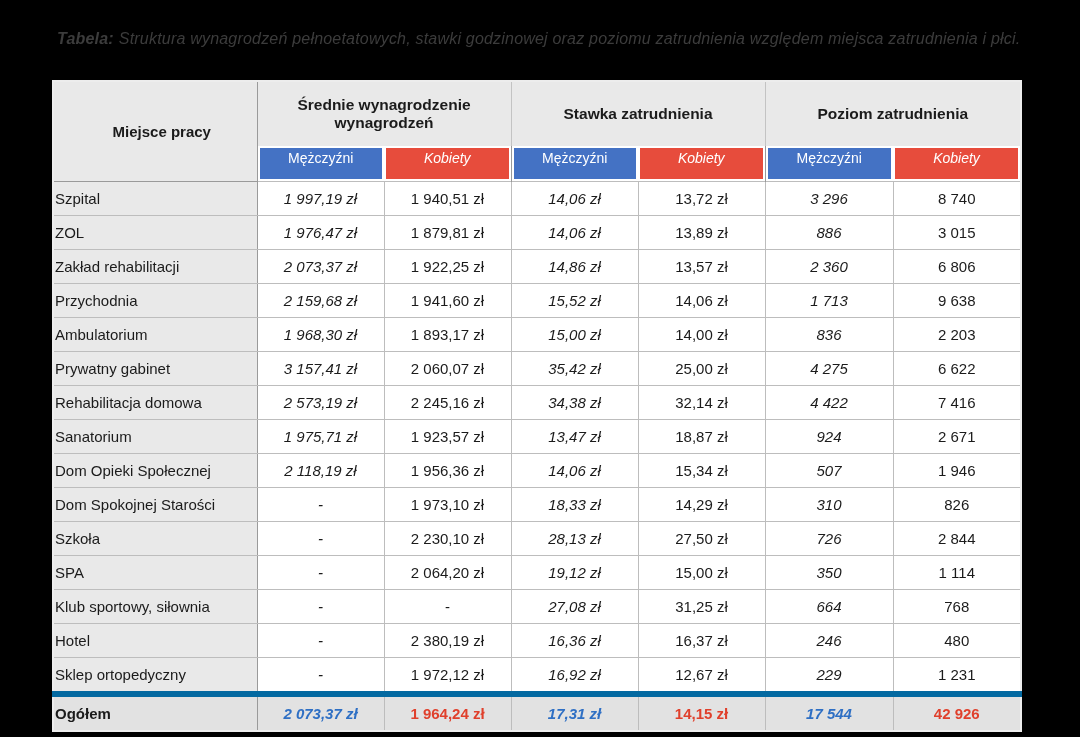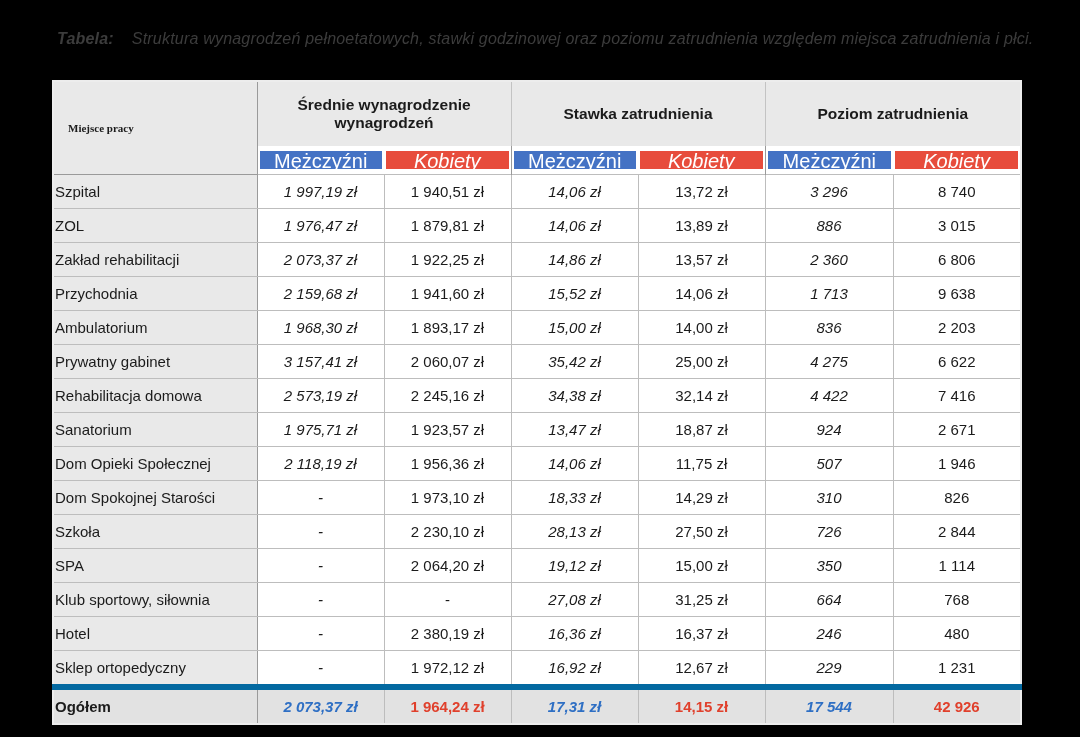--- a/index.html
+++ b/index.html
@@ -12,44 +12,43 @@
   body{
     width:1080px;height:737px;background:var(--page_bg);
     font-family:"Liberation Sans","DejaVu Sans",sans-serif;
     overflow:hidden;position:relative;
   }
   .caption{
     position:absolute;left:57px;top:30px;width:990px;
     font-size:16px;font-style:italic;color:var(--caption_color);
     letter-spacing:.2px;white-space:nowrap;
   }
-  .caption .cap-label{font-weight:bold;margin-right:18px;}
+  .caption .cap-label{font-weight:bold;margin-right:5px;}
   .table-wrap{position:absolute;left:52px;top:80px;}
   table{
     border-collapse:collapse;table-layout:fixed;width:970px;
     background:#ffffff;border:2px solid #ededed;
     font-size:15px;color:#1b1b1b;
   }
   th,td{border:1px solid #c3c3c3;overflow:hidden;white-space:nowrap;}
   th.corner{
-    background:var(--table_header_bg);text-align:left;padding-left:14px;
-    font-weight:bold;font-size:11px;border-right:1px solid #9a9a9a;
+    background:var(--table_header_bg);text-align:center;padding-left:14px;
+    font-weight:bold;font-size:15px;border-right:1px solid #9a9a9a;
     border-bottom:1px solid #9a9a9a;
-    font-family:Liberation Serif, serif;
   }
   th.group{
     background:var(--table_header_bg);height:64px;font-weight:bold;
     font-size:15.5px;text-align:center;padding:0 18px;white-space:normal;
     border-left:1px solid #9a9a9a;border-bottom:0;
   }
   tr.subhead th{background:#ffffff;padding:2px 2px;border:0;height:24px;}
   tr.subhead th.gstart{border-left:1px solid #9a9a9a;}
   .bar{
-    height:18px;line-height:21px;text-align:center;color:#ffffff;
-    font-size:20px;font-weight:normal;
+    height:31px;line-height:21px;text-align:center;color:#ffffff;
+    font-size:14px;font-weight:normal;
   }
   .bar.male{background:var(--header_male);}
   .bar.female{background:var(--header_female);font-style:italic;}
   tbody td{height:31px;border-color:#bdbdbd;}
   td.label{
     background:var(--table_header_bg);text-align:left;
     border-right:1px solid #9a9a9a;
   }
   td.val{text-align:center;background:#ffffff;}
   td.val.gstart{border-left:1px solid #9a9a9a;font-style:italic;}
@@ -174,21 +173,21 @@
           <td class="val male gstart">13,47 zł</td>
           <td class="val female">18,87 zł</td>
           <td class="val male gstart">924</td>
           <td class="val female">2 671</td>
         </tr>
         <tr>
           <td class="label">Dom Opieki Społecznej</td>
           <td class="val male gstart">2 118,19 zł</td>
           <td class="val female">1 956,36 zł</td>
           <td class="val male gstart">14,06 zł</td>
-          <td class="val female">11,75 zł</td>
+          <td class="val female">15,34 zł</td>
           <td class="val male gstart">507</td>
           <td class="val female">1 946</td>
         </tr>
         <tr>
           <td class="label">Dom Spokojnej Starości</td>
           <td class="val male gstart">-</td>
           <td class="val female">1 973,10 zł</td>
           <td class="val male gstart">18,33 zł</td>
           <td class="val female">14,29 zł</td>
           <td class="val male gstart">310</td>

